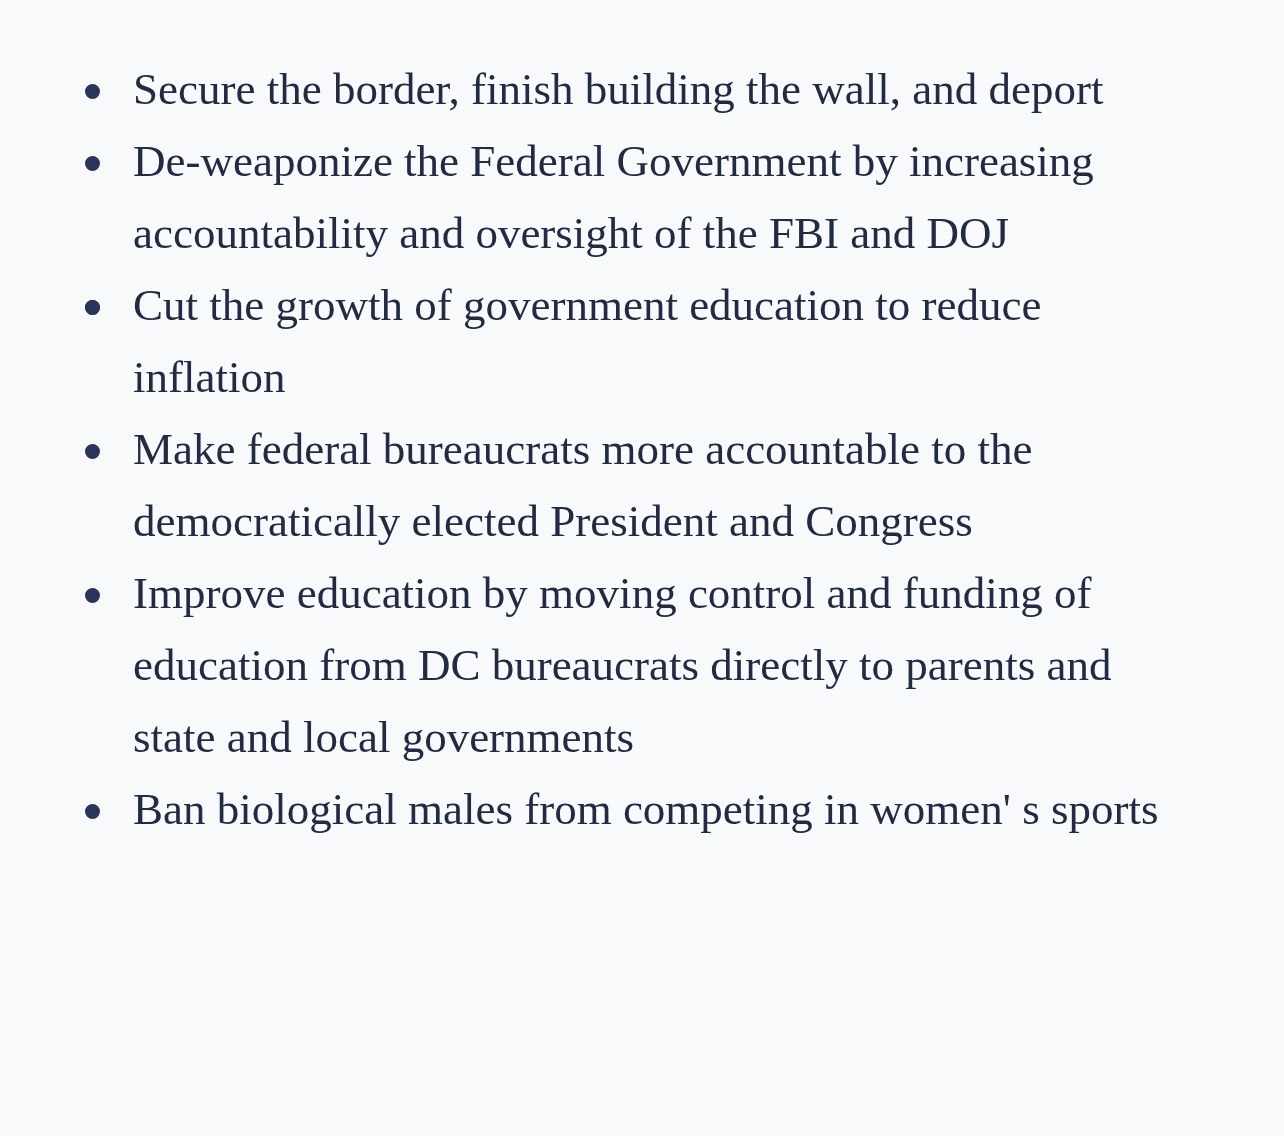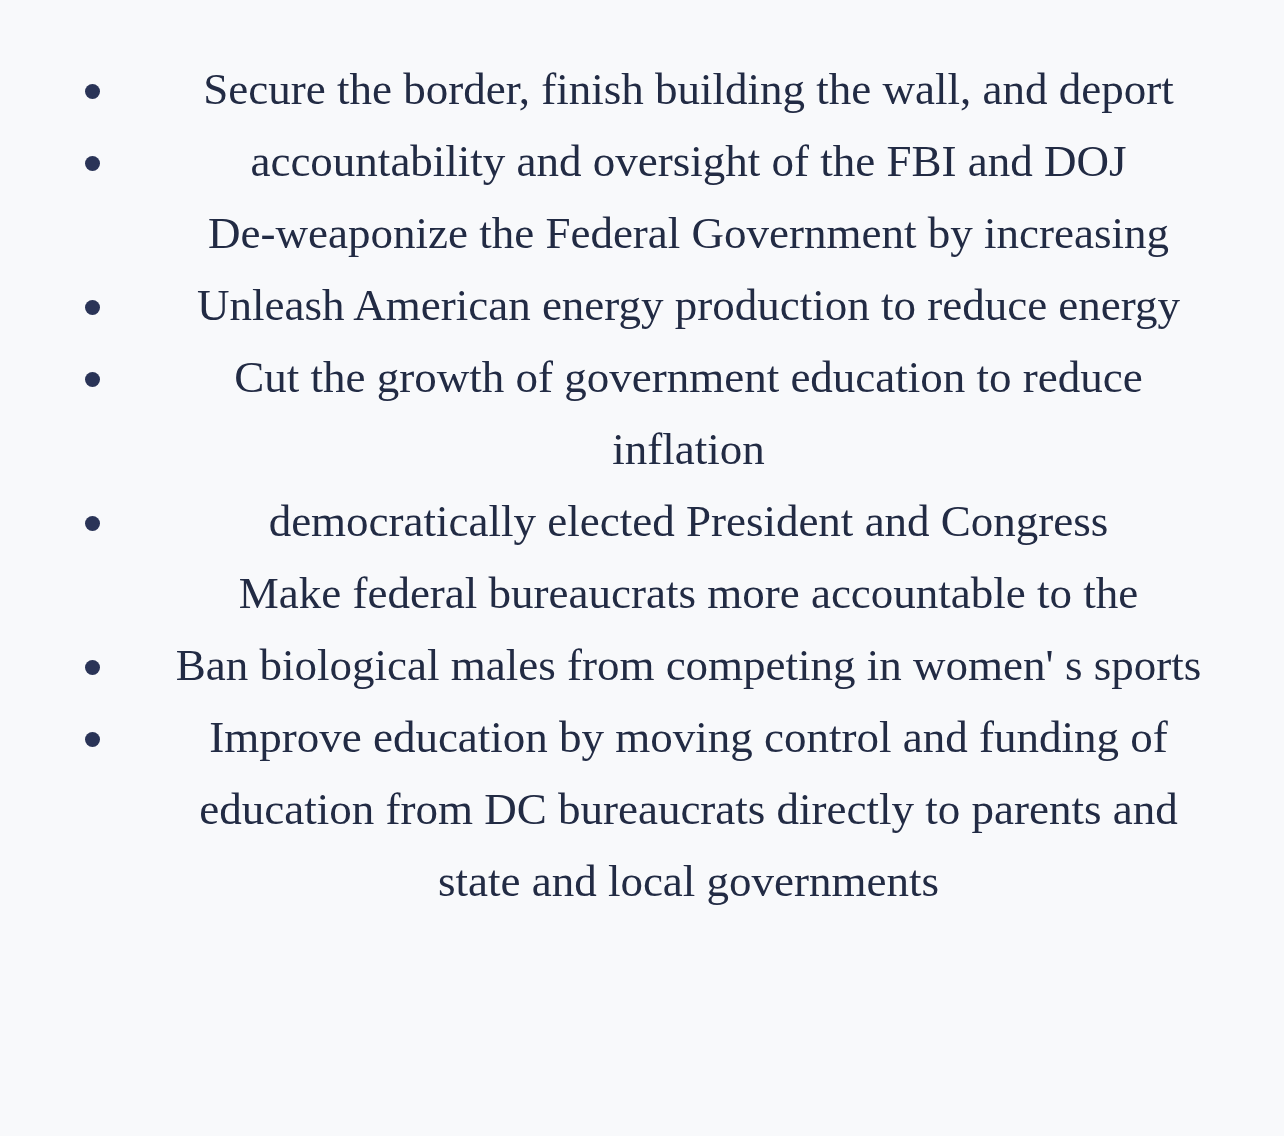--- a/index.html
+++ b/index.html
@@ -22,21 +22,20 @@
   .page {
     box-sizing: border-box;
     width: 1284px;
     height: 1136px;
     padding: 53px 40px 0 84px;
   }
   ul.bullet-list {
     list-style: none;
     margin: 0;
     padding: 0;
-    text-align: center;
   }
   ul.bullet-list li {
     position: relative;
     padding-left: 49px;
     font-size: 45px;
     line-height: 72px;
   }
   .bullet {
     position: absolute;
     left: 1px;
@@ -56,47 +55,46 @@
 <div class="page">
   <ul class="bullet-list">
 
     <li>
       <span class="bullet"></span>
       <div class="line">Secure the border, finish building the wall, and deport</div>
     </li>
 
     <li>
       <span class="bullet"></span>
+      <div class="line">De-weaponize the Federal Government by increasing</div>
       <div class="line">accountability and oversight of the FBI and DOJ</div>
-      <div class="line">De-weaponize the Federal Government by increasing</div>
     </li>
 
     <li>
       <span class="bullet"></span>
-      <div class="line">Unleash American energy production to reduce energy</div>
     </li>
 
     <li>
       <span class="bullet"></span>
       <div class="line">Cut the growth of government education to reduce</div>
       <div class="line">inflation</div>
     </li>
 
     <li>
       <span class="bullet"></span>
+      <div class="line">Make federal bureaucrats more accountable to the</div>
       <div class="line">democratically elected President and Congress</div>
-      <div class="line">Make federal bureaucrats more accountable to the</div>
-    </li>
-
-    <li>
-      <span class="bullet"></span>
-      <div class="line">Ban biological males from competing in women' s sports</div>
     </li>
 
     <li>
       <span class="bullet"></span>
       <div class="line">Improve education by moving control and funding of</div>
       <div class="line">education from DC bureaucrats directly to parents and</div>
       <div class="line">state and local governments</div>
     </li>
 
+    <li>
+      <span class="bullet"></span>
+      <div class="line">Ban biological males from competing in women' s sports</div>
+    </li>
+
   </ul>
 </div>
 
 </body></html>

